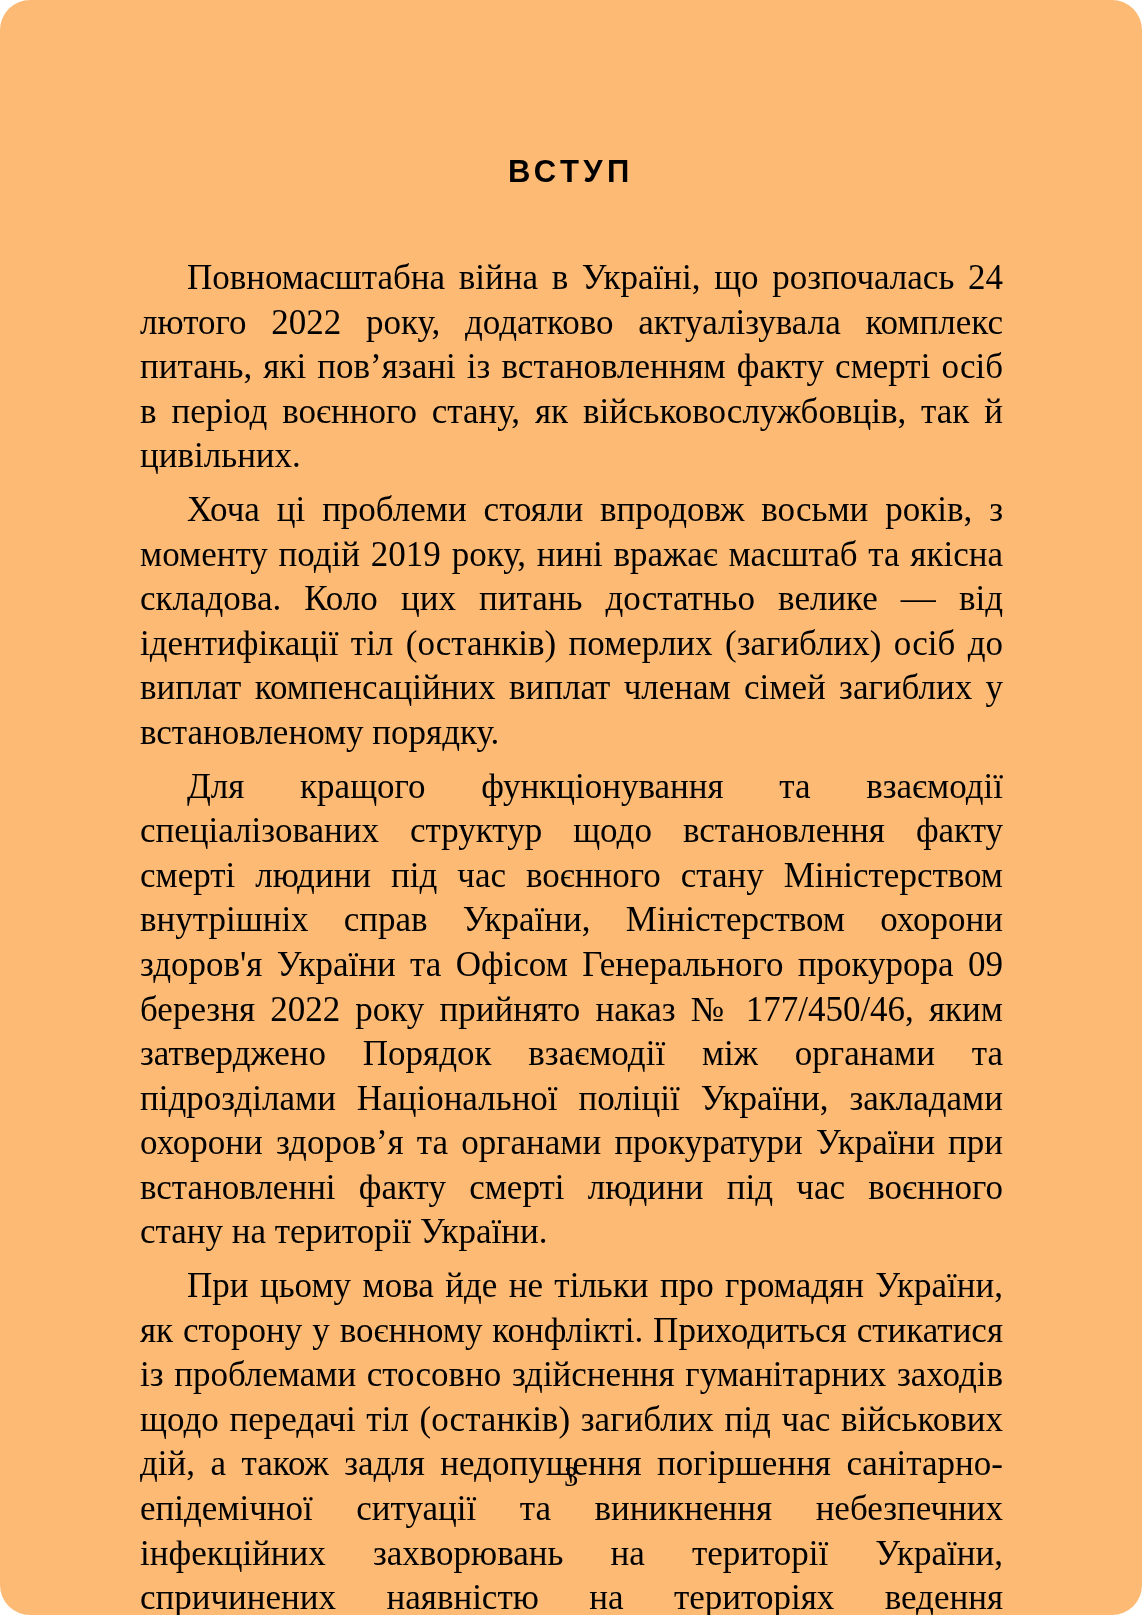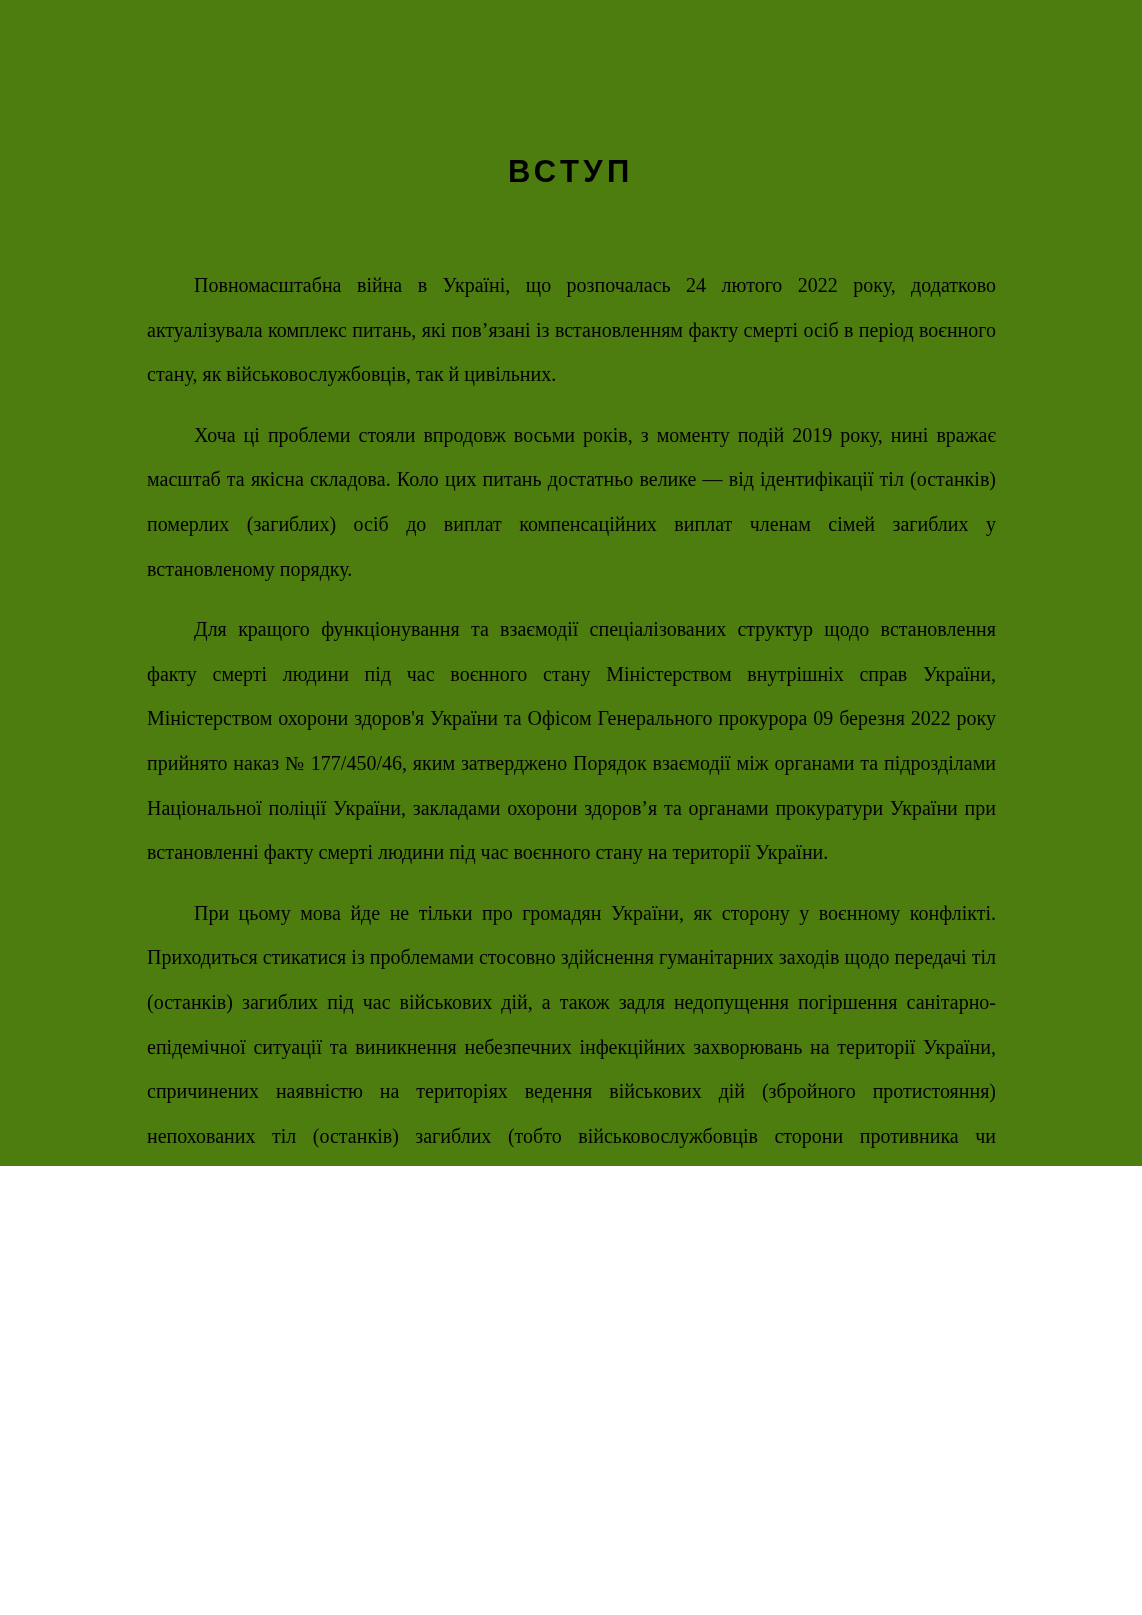--- a/index.html
+++ b/index.html
@@ -10,25 +10,26 @@
   }
 
   body {
     font-family: "Liberation Serif", "DejaVu Serif", serif;
     color: #000000;
   }
 
   .page {
     position: relative;
     width: 1142px;
-    height: 1166px;
+    height: 1615px;
     margin: 0 auto;
-    background: #4d7c0f;
+    background: #fdba74;
     box-sizing: border-box;
     overflow: hidden;
+    border-radius: 30px;
   }
 
   
   .page-title {
     position: absolute;
     top: 134px;
     left: 0;
     width: 1142px;
     text-align: center;
     font-family: "Liberation Sans", "DejaVu Sans", sans-serif;
@@ -41,25 +42,25 @@
 
   
   .body-block {
     position: absolute;
     top: 247px;
     left: 131px;
     width: 881px;
   }
 
   .para {
-    margin: 16px;
+    margin: 9px;
     text-indent: 47px;
     text-align: justify;
     text-justify: inter-word;
-    font-size: 20px;
+    font-size: 35px;
     line-height: 44.6px;
     hyphens: none;
     word-spacing: 0px;
     -webkit-font-smoothing: antialiased;
   }
 
   
   .para:last-child {
     text-align-last: left;
   }

